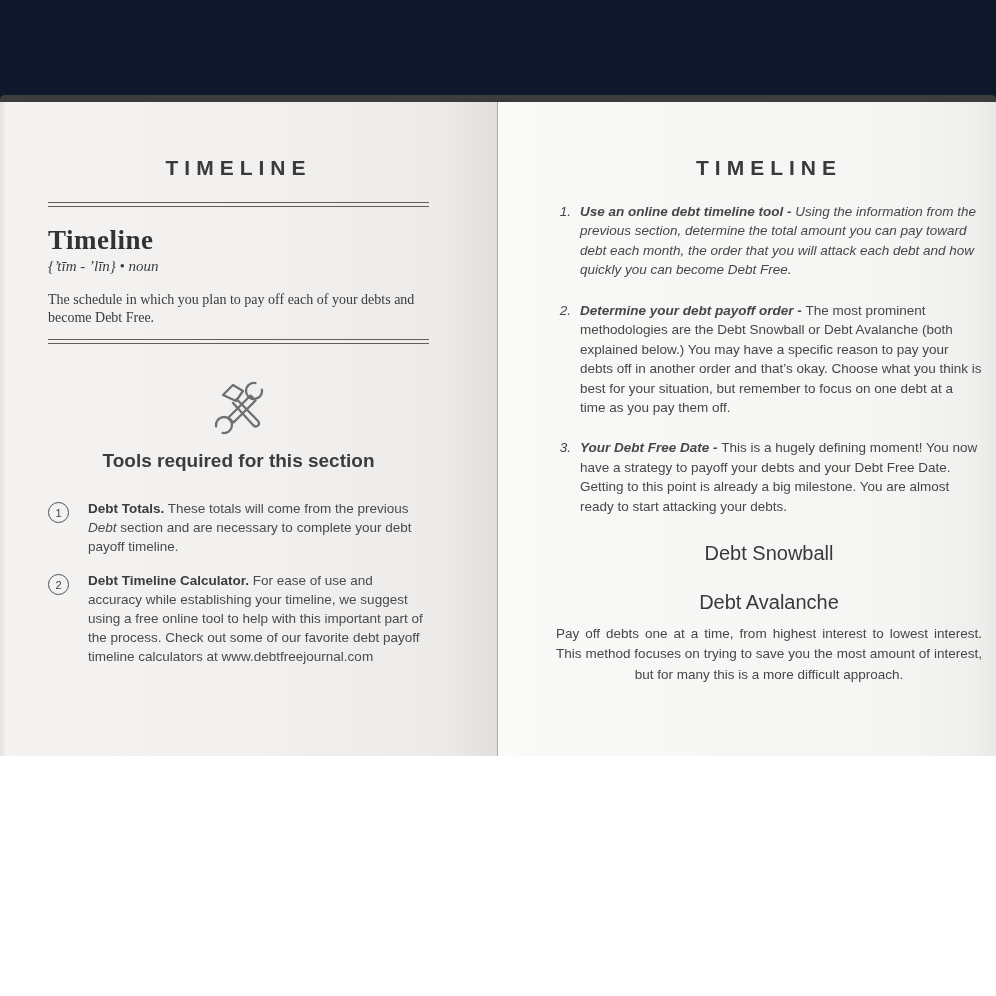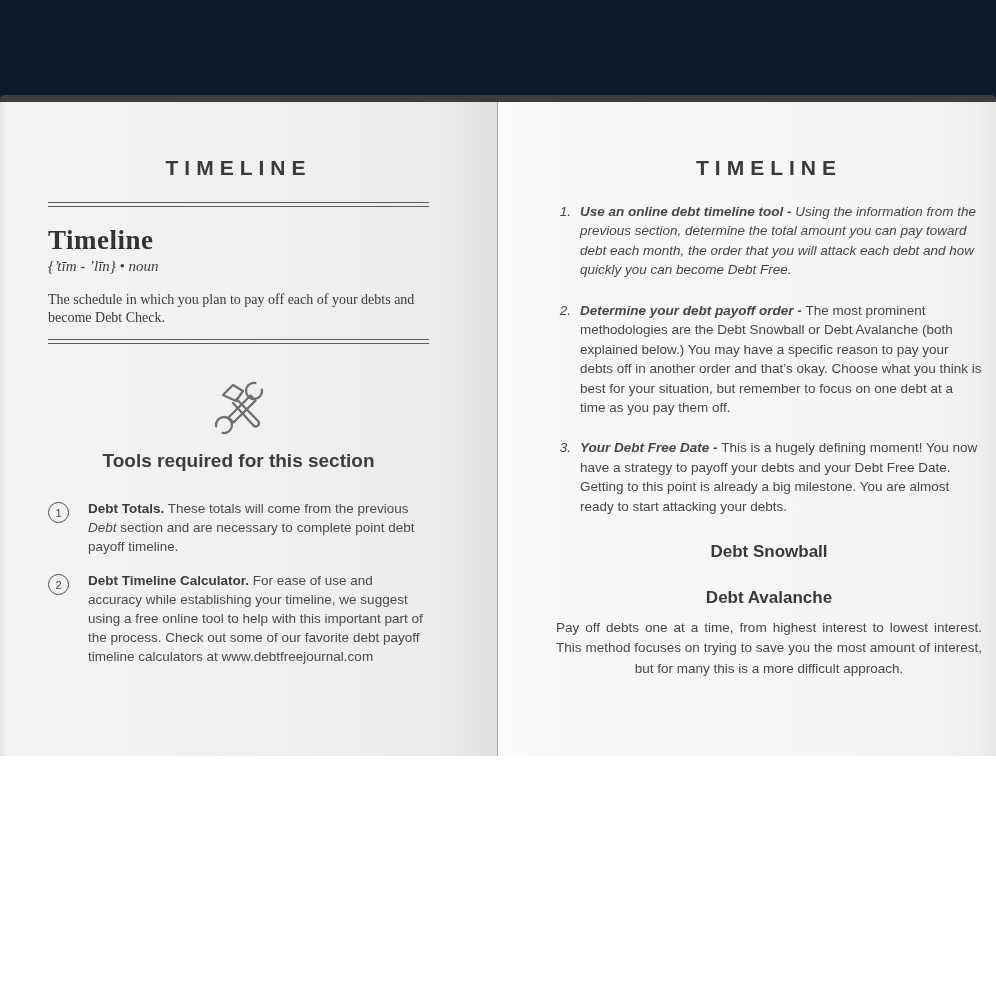--- a/index.html
+++ b/index.html
@@ -49,42 +49,42 @@
               font-size:11px;color:#424242;display:flex;align-items:center;justify-content:center;margin-top:2px;}
   .tool-text{font-size:13.5px;line-height:1.4;margin:0;}
   .tool-text b{color:#3c3c3c;}
   
   .subhead{font-size:20px;font-weight:bold;text-align:center;color:#383838;margin:12px 0 36px;}
   .plan-item{display:flex;gap:9px;margin-bottom:21px;color:#474747;}
   .plan-num{flex:0 0 15px;font-style:italic;font-size:13.5px;line-height:1.44;text-align:right;}
   .plan-text{font-size:13.5px;line-height:1.44;margin:0;}
   .plan-lead{font-weight:bold;font-style:italic;}
   .it{font-style:italic;}
-  .sec-heading{font-size:17px;font-weight:bold;text-align:center;color:#393939;margin:26px 0 10px;}
+  .sec-heading{font-size:20px;font-weight:normal;text-align:center;color:#393939;margin:26px 0 10px;}
   .sec-para{font-size:13.5px;line-height:1.5;text-align:justify;text-align-last:center;
             color:#474747;margin:0;}
 </style>
 </head>
 <body>
 
 <div class="scene">
 
   <div class="cover-top"></div>
   <div class="spine-notch"></div>
 
   <div class="pages">
 
     <section class="page left">
       <h1 class="chapter">TIMELINE</h1>
 
       <div class="rule-double rule-a"></div>
 
       <h2 class="term">Timeline</h2>
       <div class="pron">{’tīm - ’līn} • noun</div>
-      <p class="definition">The schedule in which you plan to pay off each of your debts and become Debt Check.</p>
+      <p class="definition">The schedule in which you plan to pay off each of your debts and become Debt Free.</p>
 
       <div class="rule-double rule-b"></div>
 
       <div class="tool-icon">
         <svg width="56" height="56" viewBox="0 0 56 56">
           <g fill="none" stroke="#6f6f6f" stroke-width="2.3" stroke-linecap="round" stroke-linejoin="round">
             <path d="M50.9 9.6 A8 8 0 1 1 44.4 3.1"></path>
             <path d="M5.1 46.4 A8 8 0 1 1 11.6 52.9"></path>
             <path d="M39.5 15.5 L44.5 20.5 L22.5 42.5 L17.5 37.5 Z"></path>
             <path d="M12 15 L22 5 L32 11 L25 21 Z"></path>
@@ -92,21 +92,21 @@
           </g>
         </svg>
       </div>
 
       <h3 class="tools-heading">Tools required for this section</h3>
 
       <div class="tool-item">
         <span class="circle-num">
             <span>1</span>
           </span>
-        <p class="tool-text"><b>Debt Totals.</b><span> These totals will come from the previous </span><i class="it">Debt</i><span> section and are necessary to complete point debt payoff timeline.</span></p>
+        <p class="tool-text"><b>Debt Totals.</b><span> These totals will come from the previous </span><i class="it">Debt</i><span> section and are necessary to complete your debt payoff timeline.</span></p>
       </div>
 
       <div class="tool-item">
         <span class="circle-num">
             <span>2</span>
           </span>
         <p class="tool-text"><b>Debt Timeline Calculator.</b><span> For ease of use and accuracy while establishing your timeline, we suggest using a free online tool to help with this important part of the process. Check out some of our favorite debt payoff timeline calculators at www.debtfreejournal.com</span></p>
       </div>
 
       <div class="pagenum-wrap">

